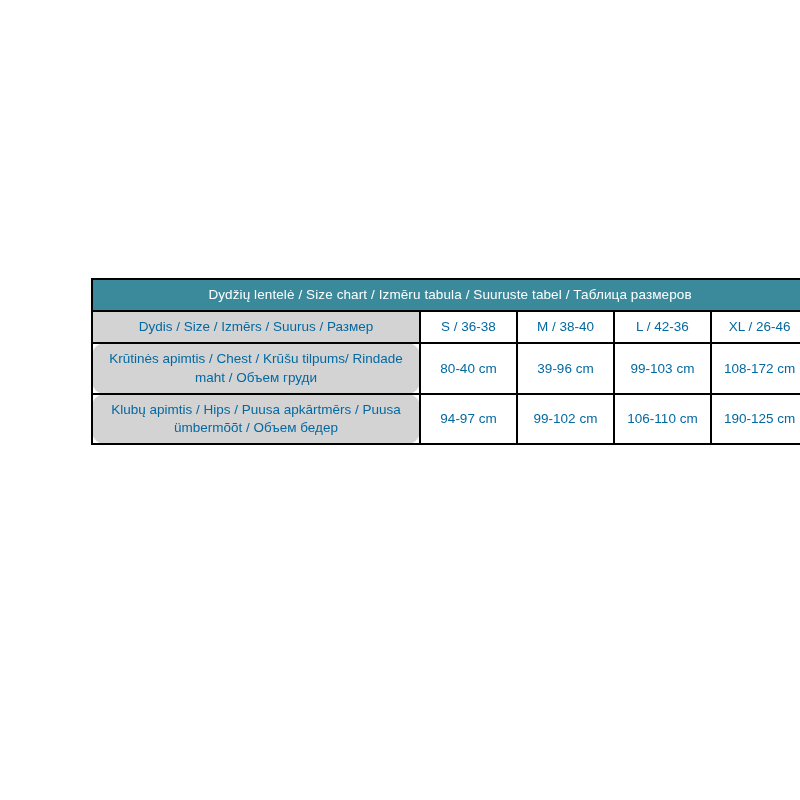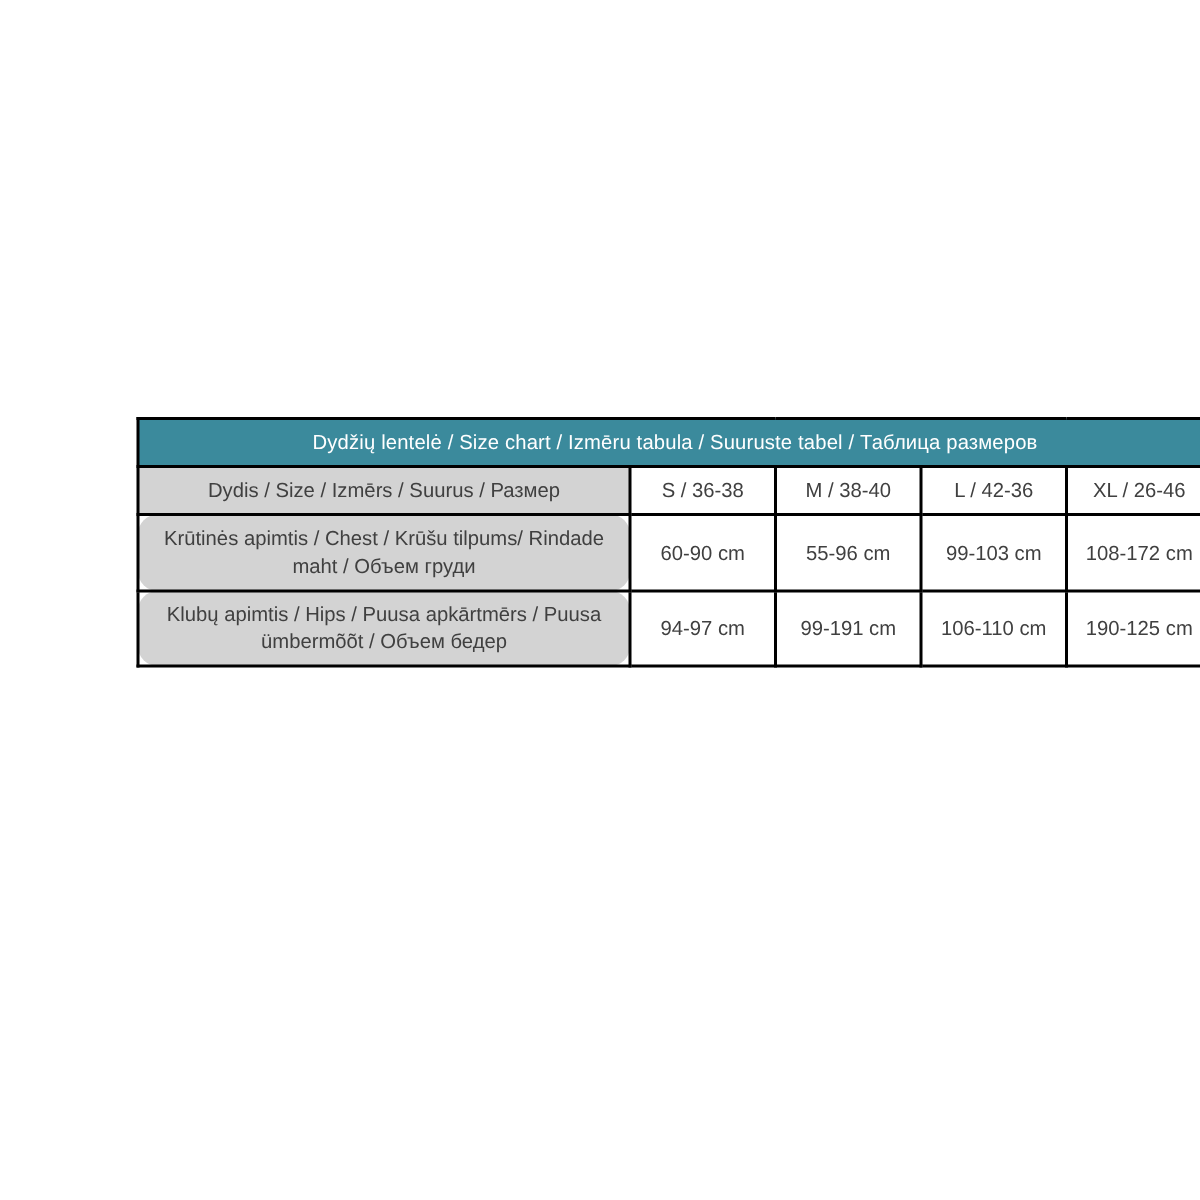--- a/index.html
+++ b/index.html
@@ -30,21 +30,21 @@
     table-layout: fixed;
     width: 716px;
     background: #ffffff;
   }
   table.size-chart td,
   table.size-chart th {
     border: 2px solid #000000;
     padding: 6px 8px;
     text-align: center;
     vertical-align: middle;
-    color: #404040;
+    color: #0369a1;
     font-size: 13.5px;
     line-height: 1.35;
     font-weight: normal;
   }
   .title-cell {
     background: #3b8a9c;
     color: #ffffff !important;
     font-weight: bold;
     font-size: 15px;
     padding: 12px 6px;
@@ -92,28 +92,28 @@
         </tr>
         <tr>
           <td class="head-label">Dydis / Size / Izmērs / Suurus / Размер</td>
           <td class="head-size">S / 36-38</td>
           <td class="head-size">M / 38-40</td>
           <td class="head-size">L / 42-36</td>
           <td class="head-size">XL / 26-46</td>
         </tr>
         <tr>
           <td class="label-cell">Krūtinės apimtis / Chest / Krūšu tilpums/  Rindade maht / Объем груди</td>
-          <td class="val-cell">60-90 cm</td>
-          <td class="val-cell">55-96 cm</td>
+          <td class="val-cell">80-40 cm</td>
+          <td class="val-cell">39-96 cm</td>
           <td class="val-cell">99-103 cm</td>
           <td class="val-cell">108-172 cm</td>
         </tr>
         <tr>
           <td class="label-cell">Klubų apimtis / Hips / Puusa apkārtmērs / Puusa ümbermõõt / Объем бедер</td>
           <td class="val-cell">94-97 cm</td>
-          <td class="val-cell">99-191 cm</td>
+          <td class="val-cell">99-102 cm</td>
           <td class="val-cell">106-110 cm</td>
           <td class="val-cell">190-125 cm</td>
         </tr>
       </tbody>
     </table>
   </div>
 </div>
 
 </body></html>

